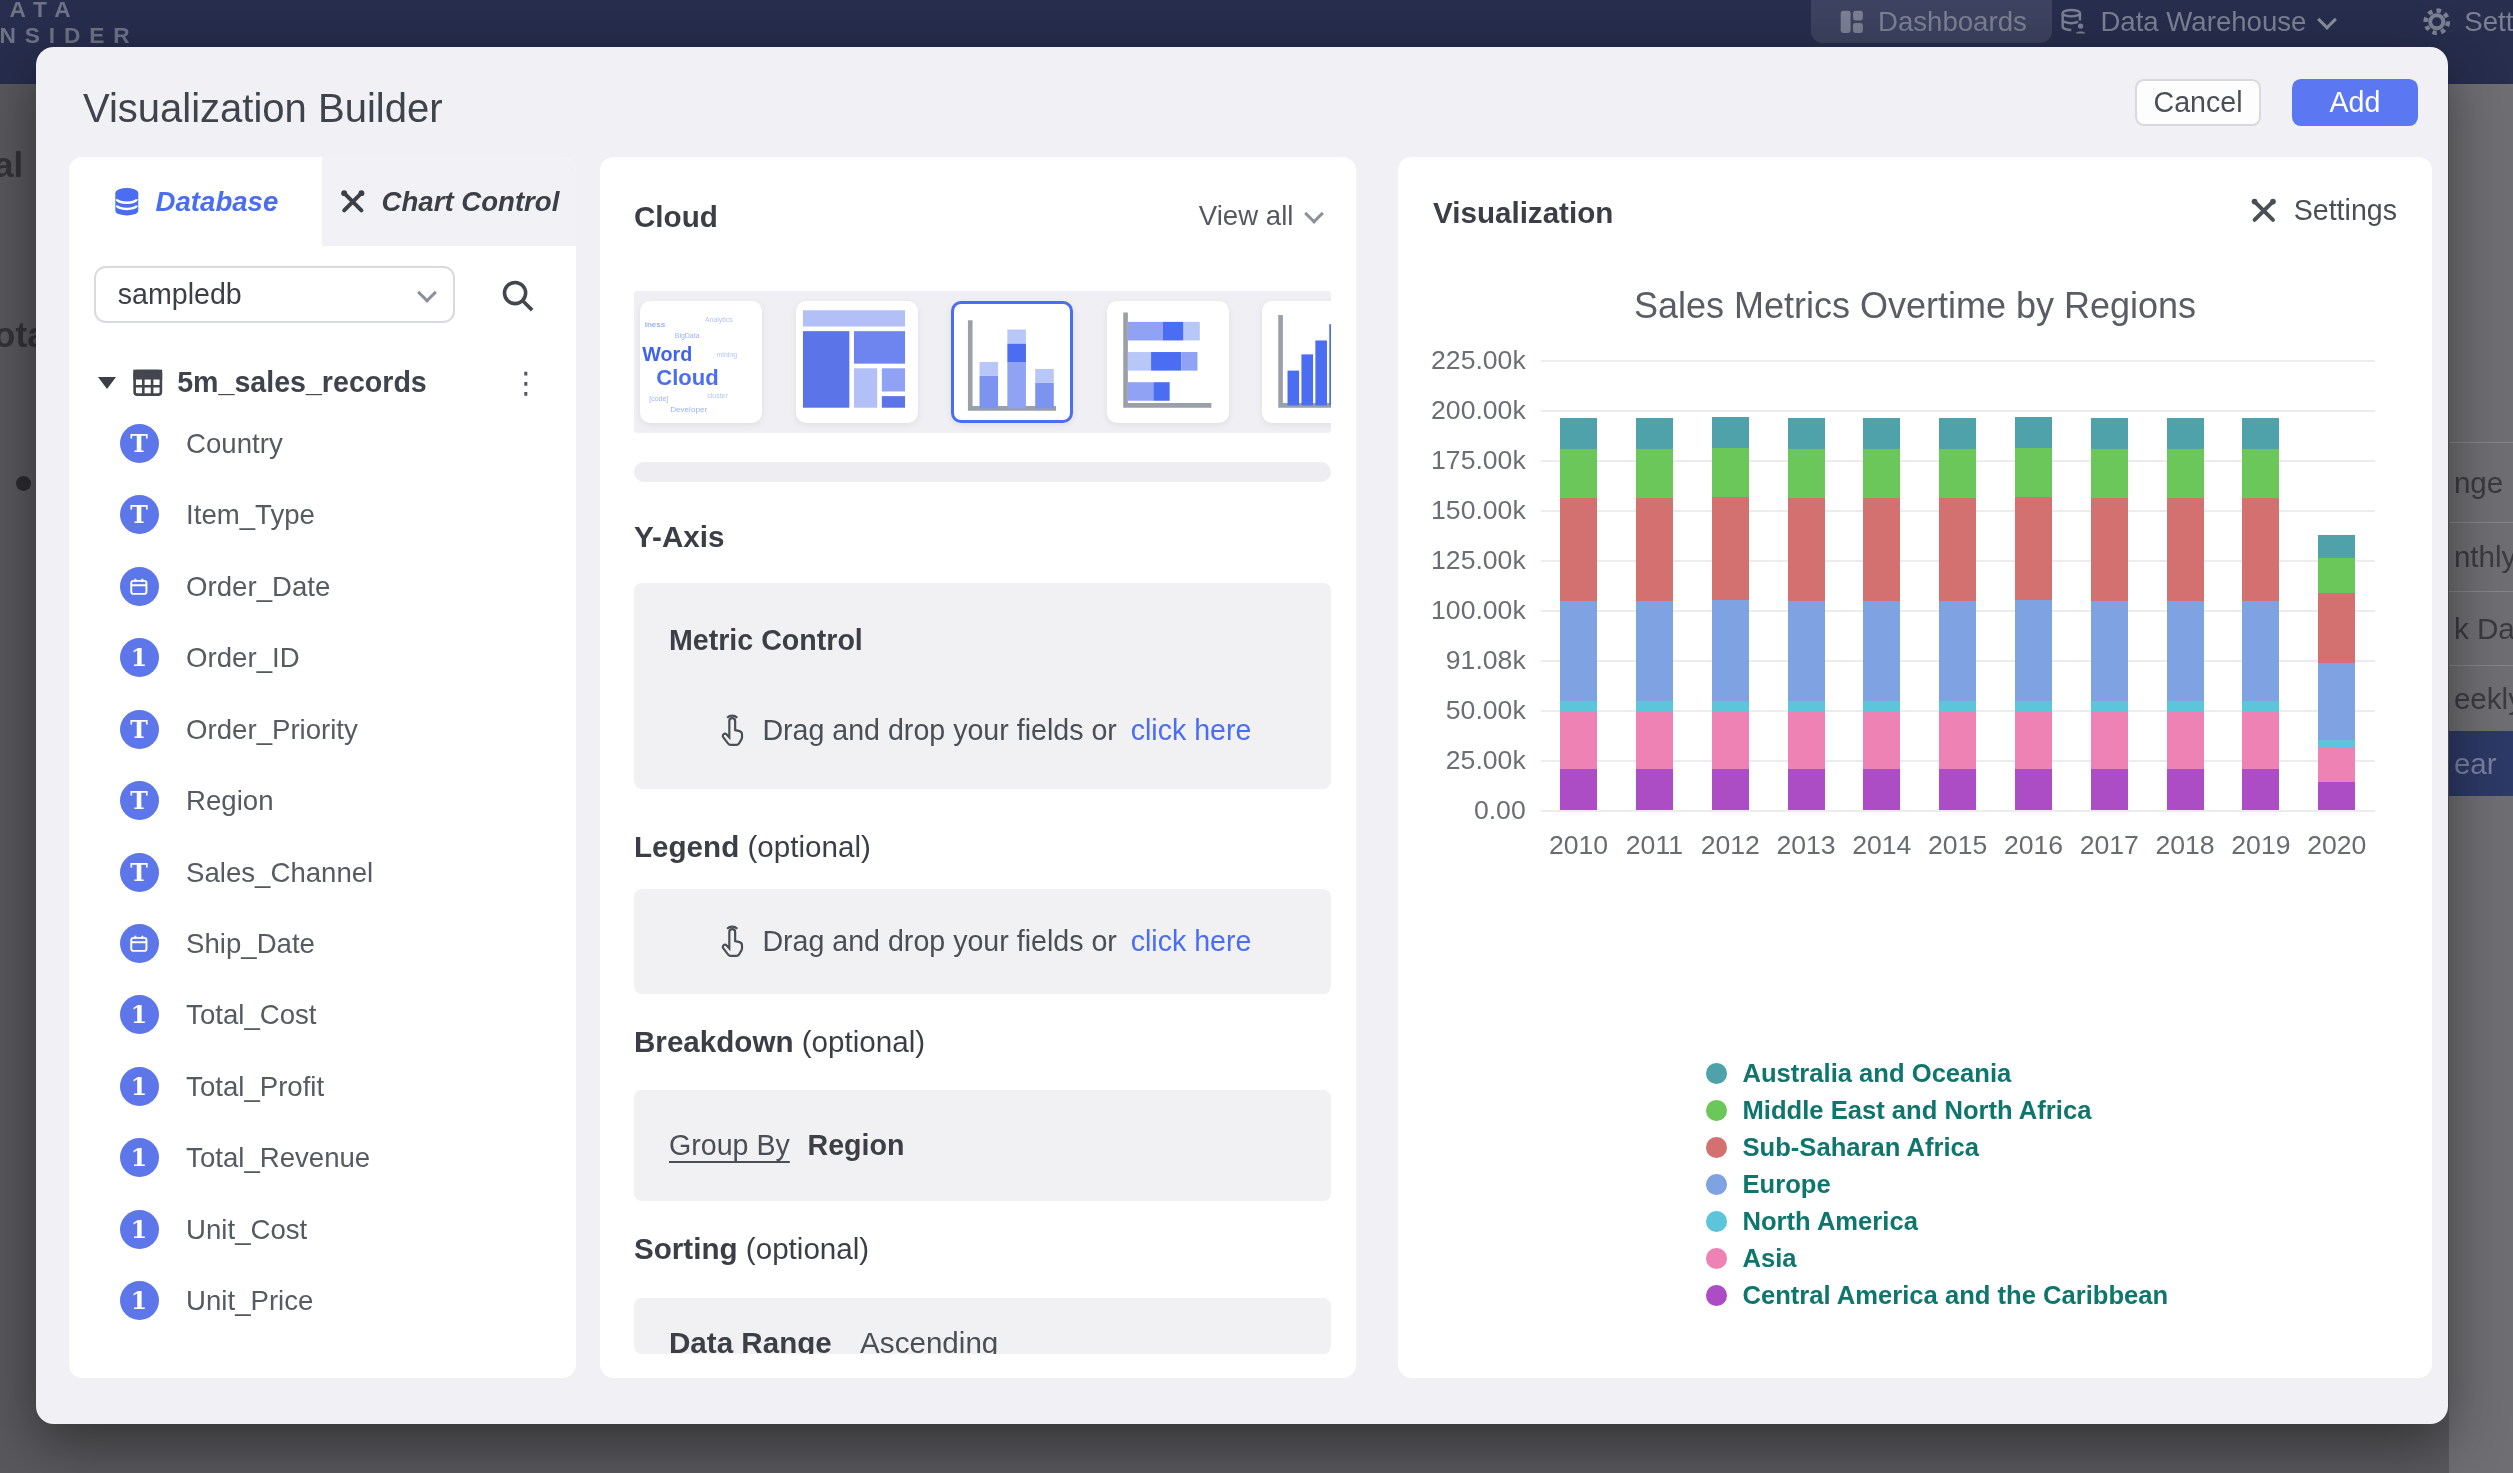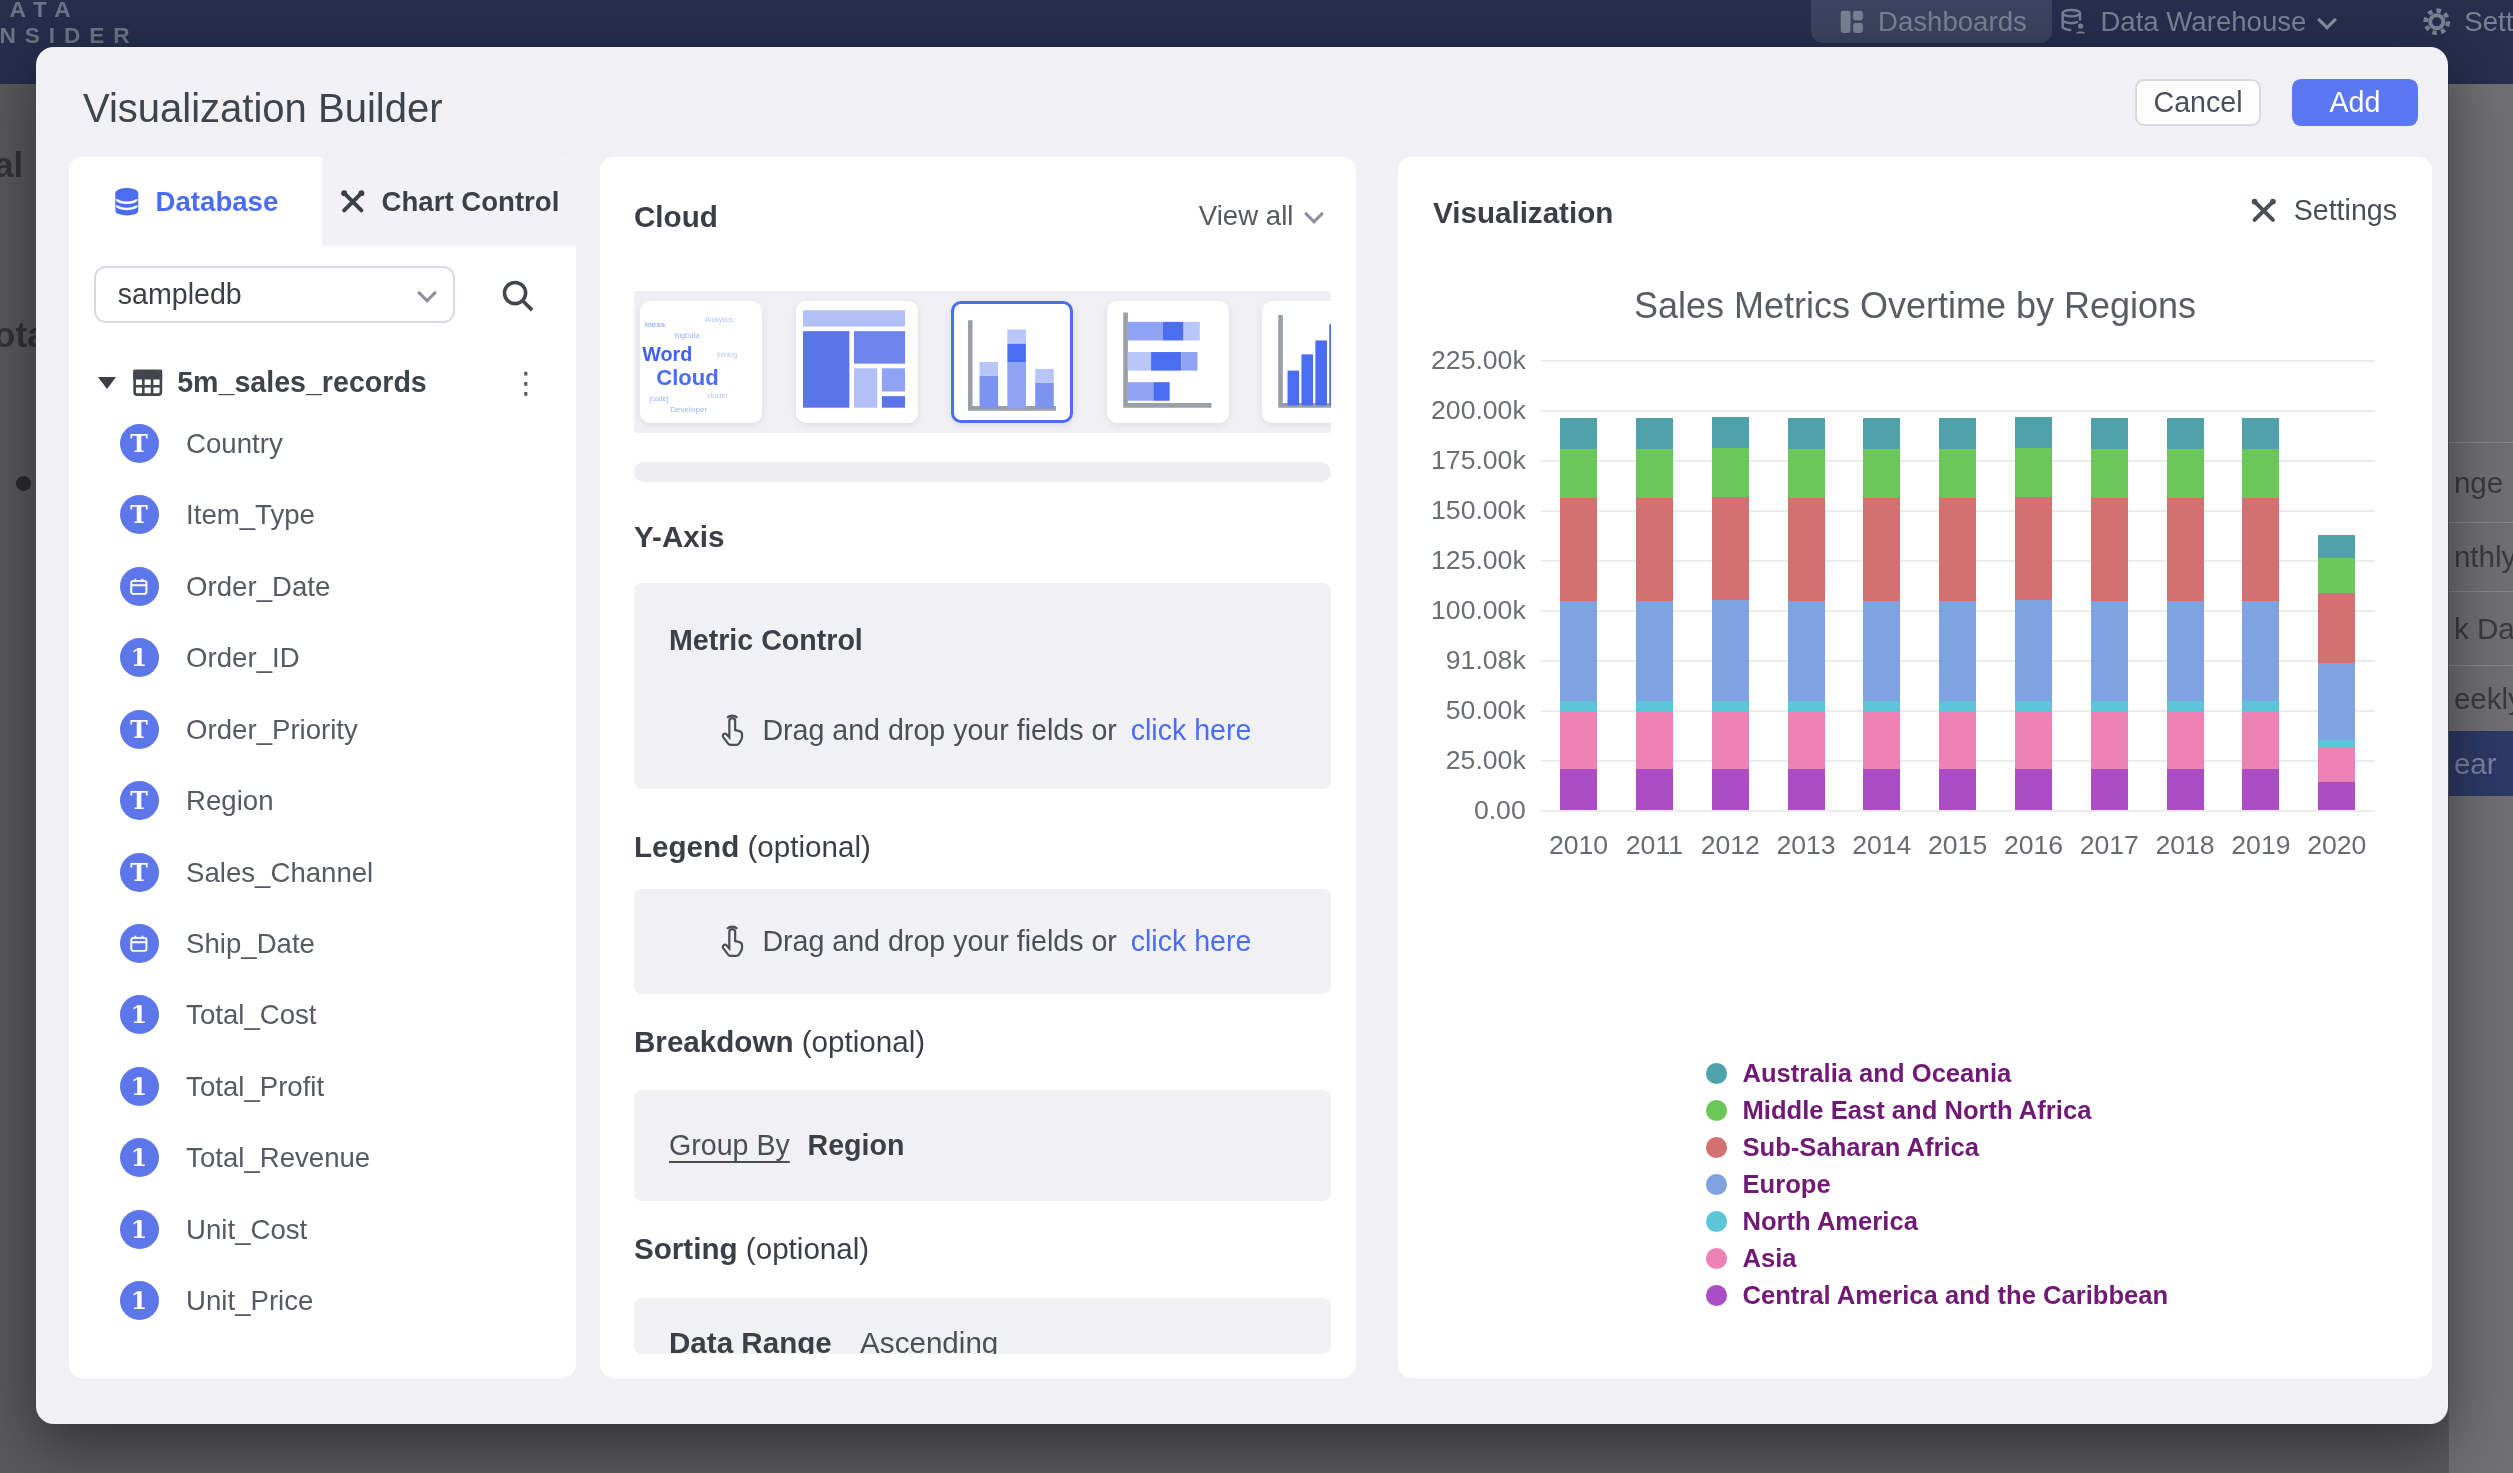--- a/index.html
+++ b/index.html
@@ -26,21 +26,21 @@
   .btn { position:absolute; top:31.5px; height:47px; border-radius:8.9px; display:flex; align-items:center; justify-content:center; font-size:28.6px; cursor:pointer; }
   #btn-cancel { left:2099px; width:126px; background:#fdfdfe; border:2px solid #d8d8df; color:#4a4e57; }
   #btn-add { left:2256px; width:126px; background:#5b78f2; color:#ffffff; }
 
   .card { position:absolute; top:110px; height:1221px; background:#ffffff; border-radius:13.8px; overflow:hidden; }
   #left-card   { left:32.5px;   width:507px; }
   #mid-card    { left:564px;  width:756px; }
   #right-card  { left:1362px; width:1034px; }
 
   
-  .tabs { display:flex; height:89px; }
+  .tabs { display:flex; height:89px;font-style:italic; }
   .tab { flex:1; display:flex; align-items:center; justify-content:center; gap:13.8px; font-size:27.6px; font-weight:bold; cursor:pointer; }
   .tab.active { background:#ffffff; color:#4a6df2; }
   .tab.inactive { background:#f2f2f6; color:#3c3f46; border-radius:0 13.8px 0 0; }
   #db-select { position:absolute; left:25.6px; top:109px; width:361px; height:57px; border:2px solid #d9d9e1; border-radius:11.8px;
     background:#fff; display:flex; align-items:center; padding:0 21.7px; font-size:28.6px; color:#3c3f46; }
   #db-select .chev { margin-left:auto; }
   #search-btn { position:absolute; left:422px; top:114px; width:53px; height:49px; display:flex; align-items:center; justify-content:center; cursor:pointer; }
   #table-row { position:absolute; left:0; top:203px; width:100%; height:45px; display:flex; align-items:center; }
   .caret { width:0; height:0; border-left:9.9px solid transparent; border-right:9.9px solid transparent; border-top:12.8px solid #3c3f46; margin-left:29.6px; }
   #table-label { font-size:28.6px; font-weight:bold; color:#3f434c; margin-left:13.8px; }
@@ -81,21 +81,21 @@
   .ytick { position:absolute; width:108px; text-align:right; font-size:26.6px; color:#6b6e74; }
   #bars-row { position:absolute; left:0; top:0; width:100%; height:100%; display:flex; }
   .bar-slot { flex:1; display:flex; align-items:flex-end; justify-content:center; }
   .bar { width:37px; display:flex; flex-direction:column-reverse; }
   .seg { width:100%; }
   #xlabels { position:absolute; left:123px; top:480px; width:834px; display:flex; }
   .xlabel { flex:1; text-align:center; font-size:26.6px; color:#686b71; }
   #chart-legend { position:absolute; left:308px; top:898px; }
   .leg-row { display:flex; align-items:center; gap:15.8px; height:37px; }
   .leg-dot { width:20.7px; height:20.7px; border-radius:50%; }
-  .leg-label { font-size:25.6px; font-weight:bold; color:#701a75; }
+  .leg-label { font-size:25.6px; font-weight:bold; color:#0f766e; }
 
   .chev { display:inline-block; width:13.8px; height:13.8px; border-right:3px solid #8b909b; border-bottom:3px solid #8b909b; transform:rotate(45deg) translateY(-3px); }
   svg { display:block; }
 </style>
 </head>
 <body>
 
 <div id="stage">
 
   <div id="app-bar">

